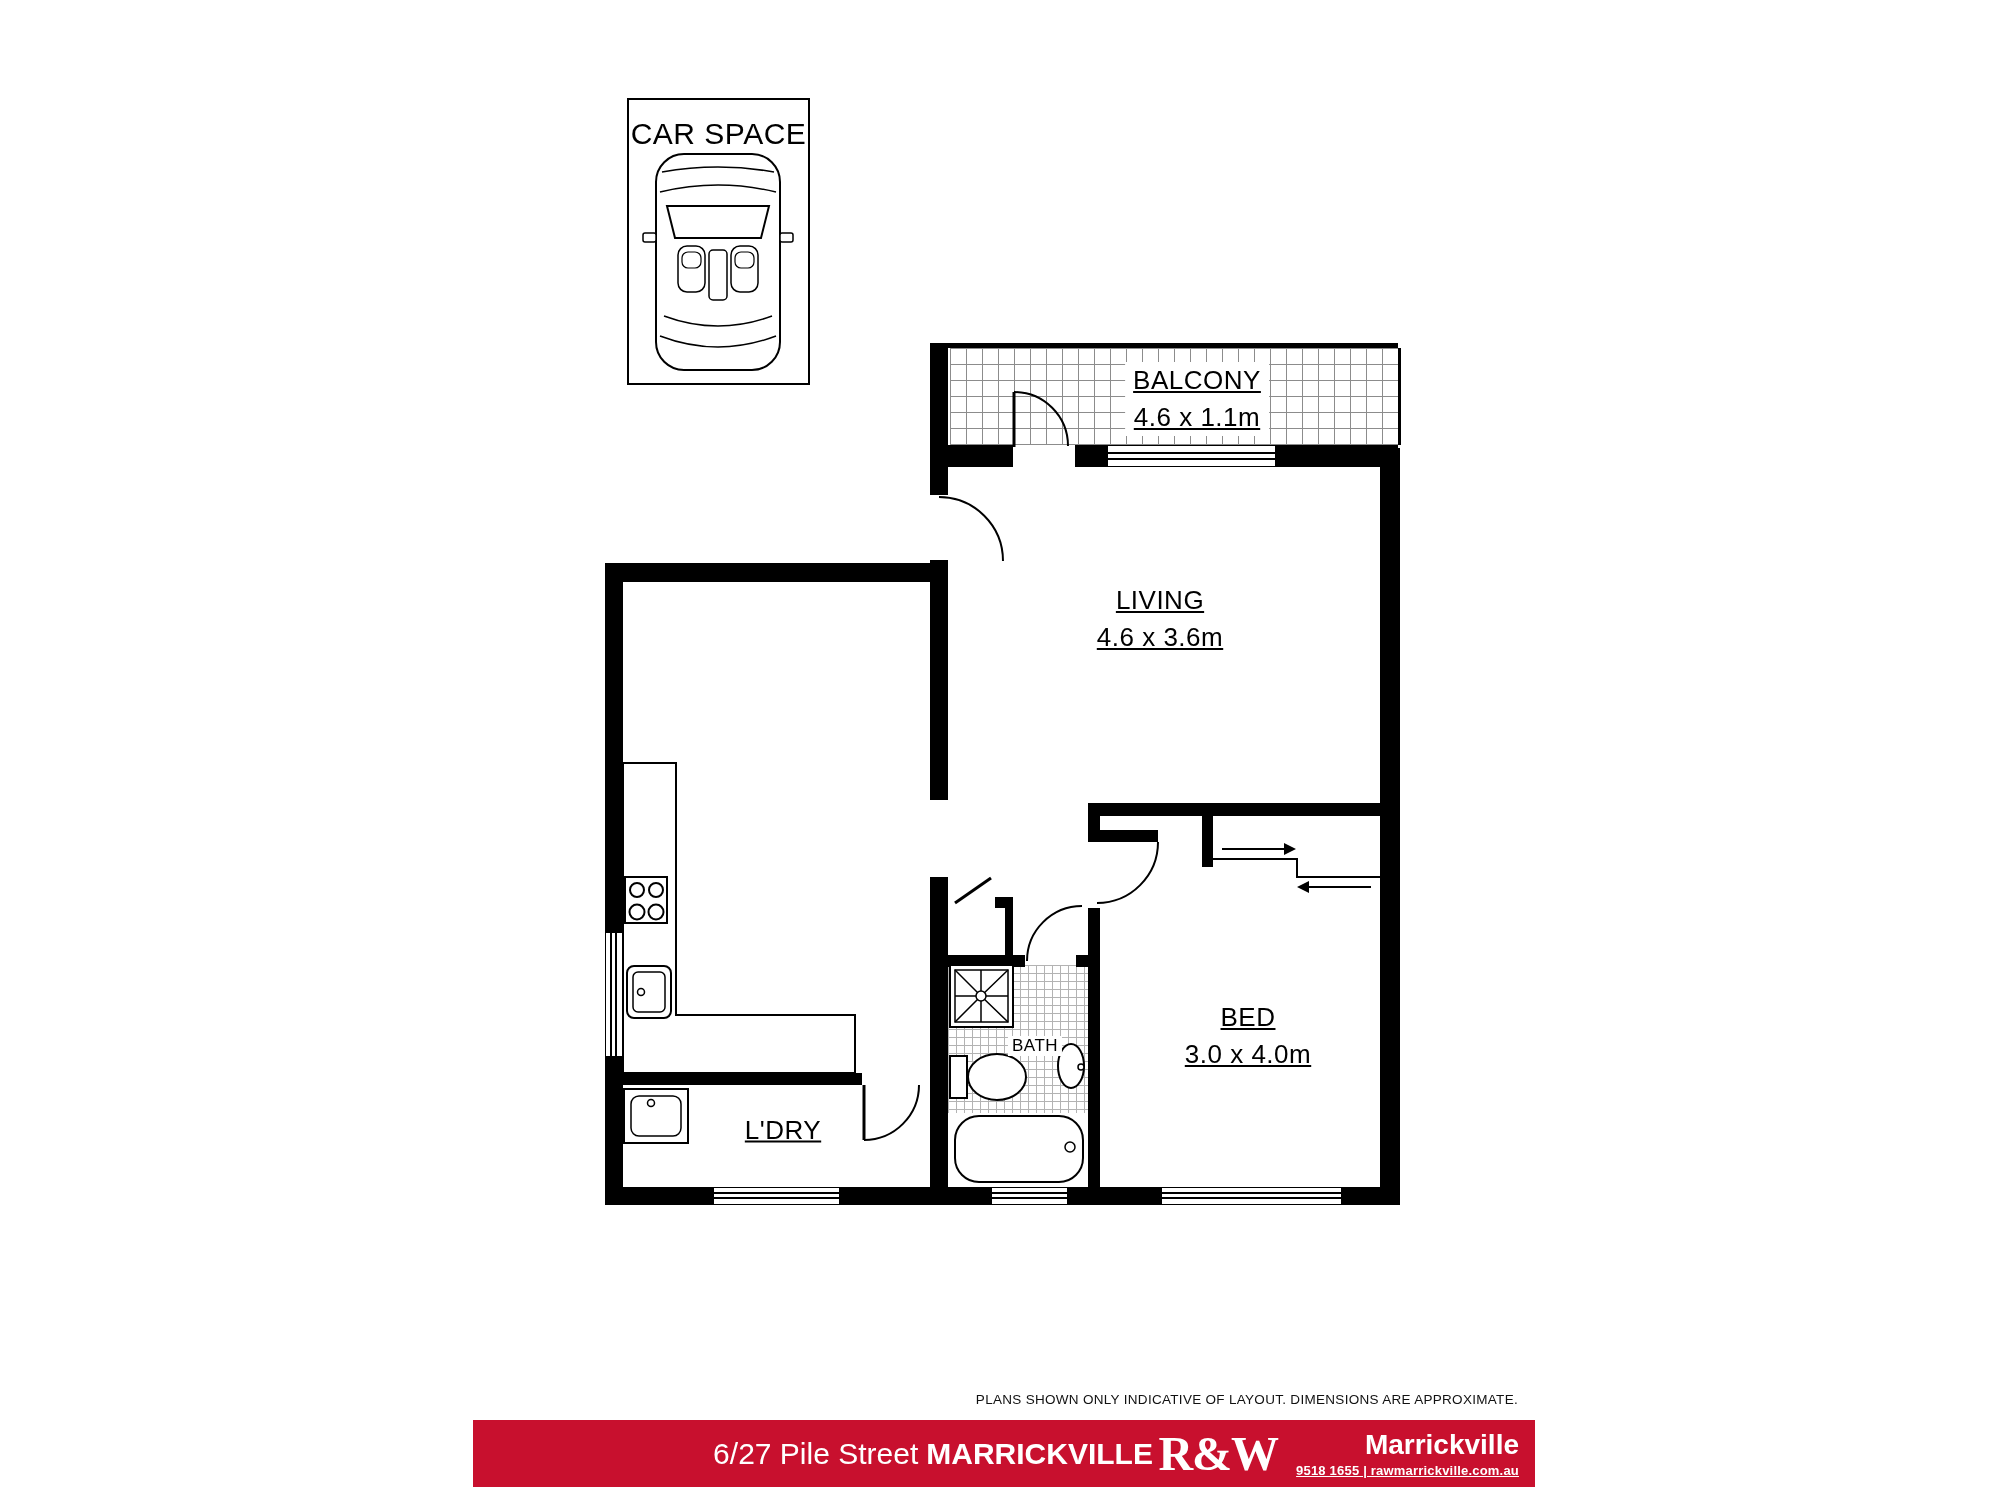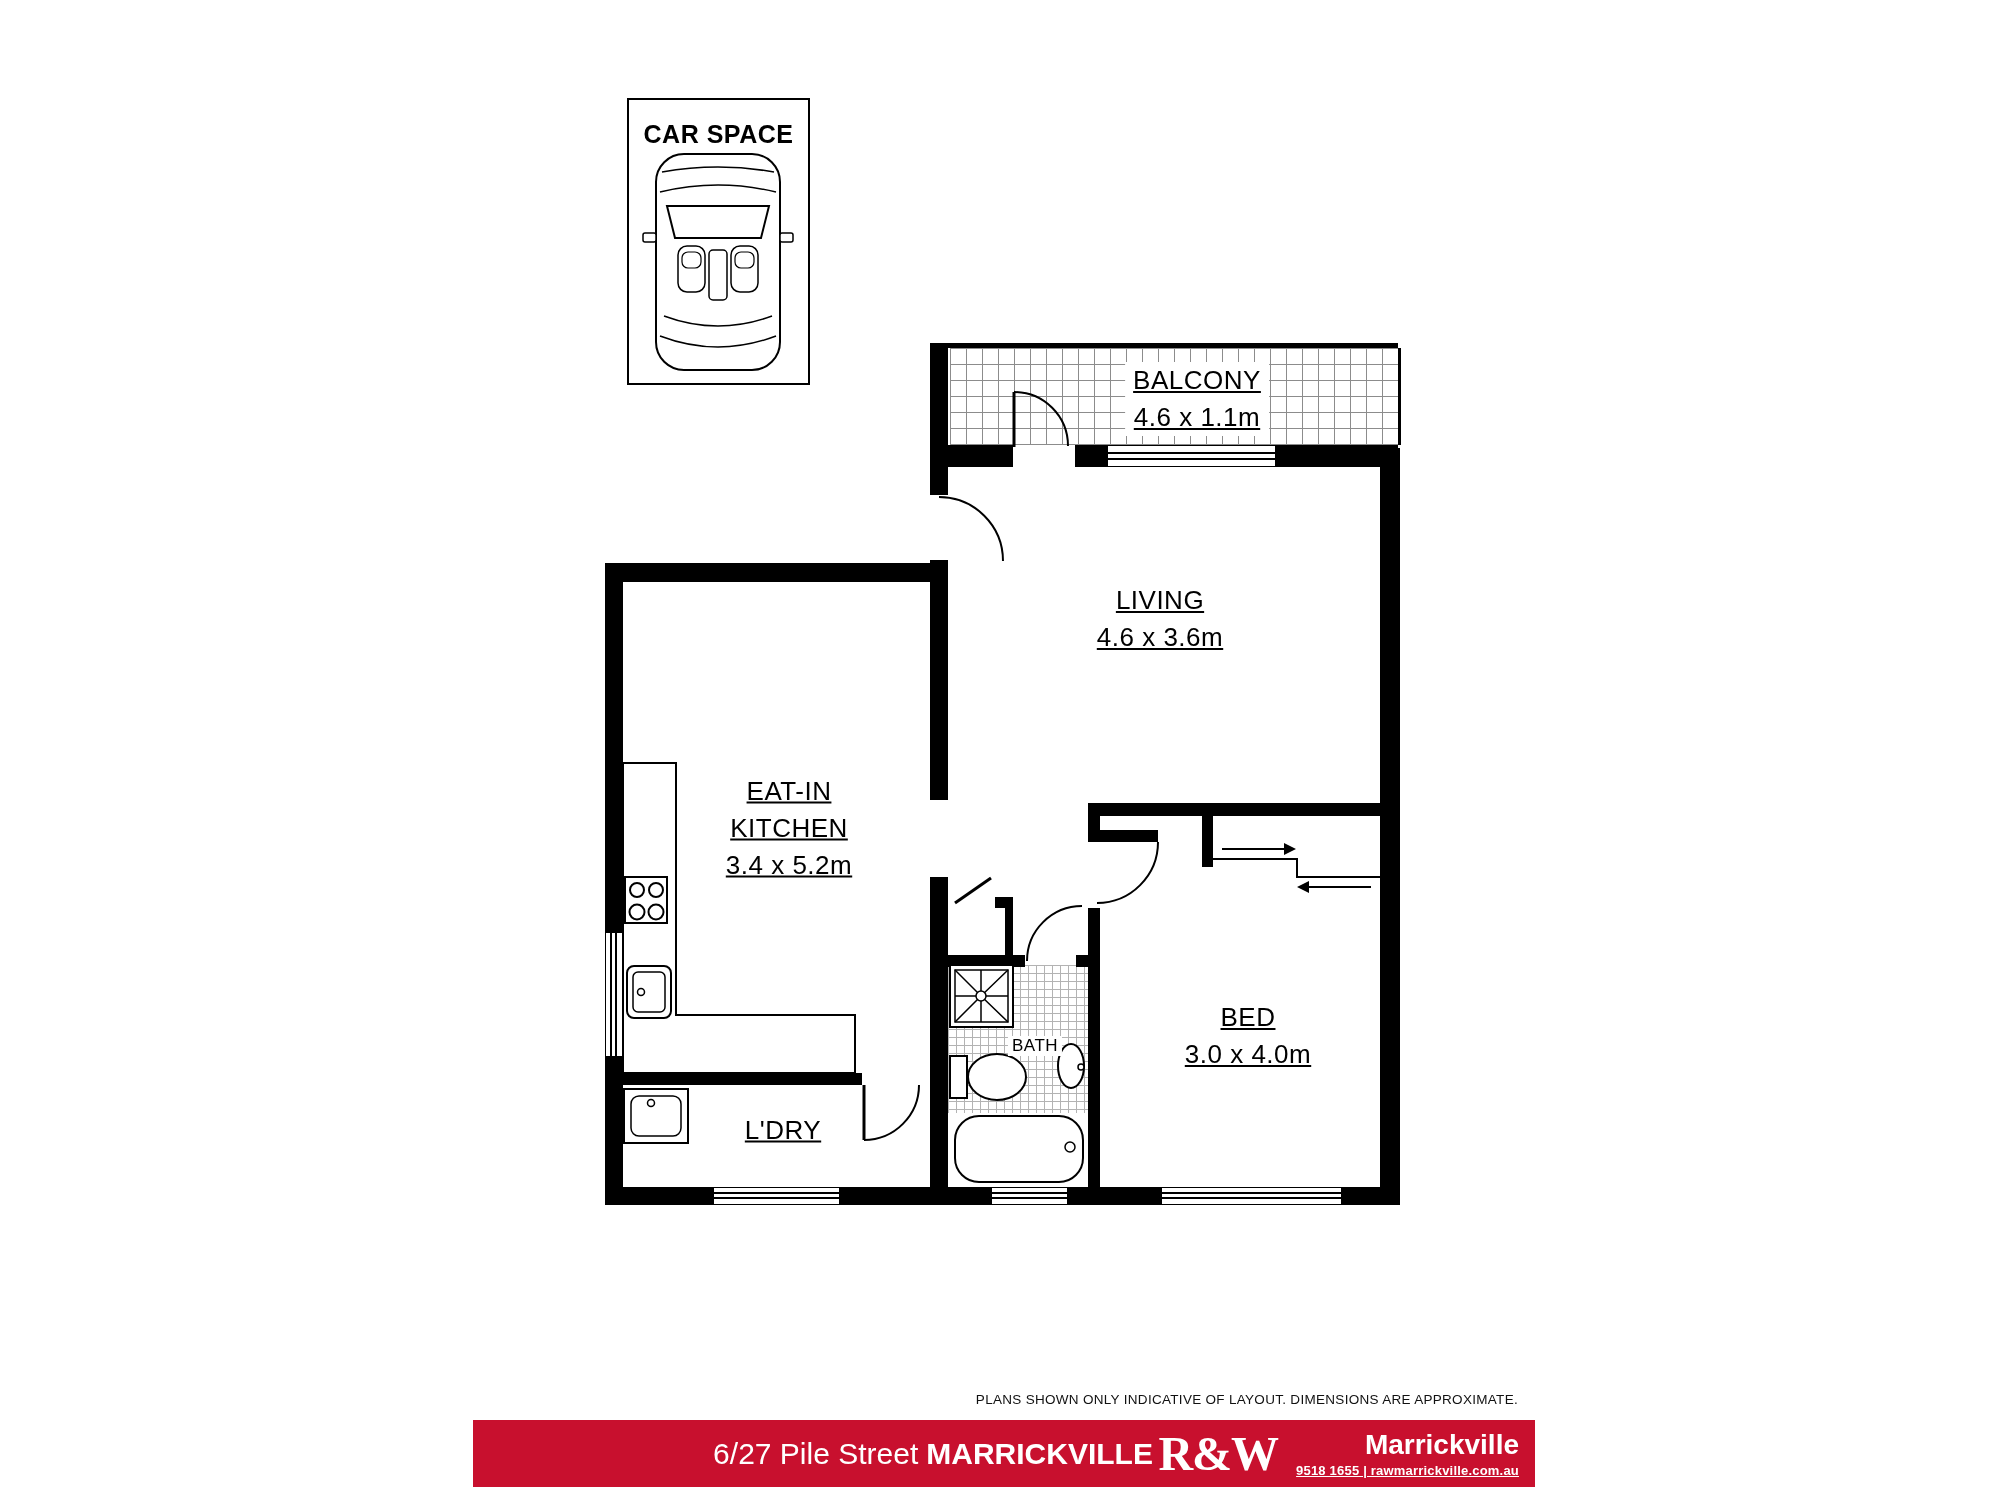--- a/index.html
+++ b/index.html
@@ -21,21 +21,21 @@
               linear-gradient(to bottom,#b3b3b3 1px,transparent 1px);
               background-size:8px 8px;}
   svg.overlay{position:absolute;left:0;top:0;z-index:4;}
   .lbl{position:absolute;z-index:5;color:#000;text-align:center;transform:translate(-50%,-50%);
        white-space:nowrap;letter-spacing:.5px;}
   .lbl-room{font-size:26px;line-height:37px;text-decoration:underline;}
   .lbl-halo{background:#fff;padding:0 8px;}
   .lbl-bath{font-size:17px;background:#fff;padding:0 4px;}
   .carspace{position:absolute;left:627px;top:98px;width:183px;height:287px;
             border:2px solid #000;box-sizing:border-box;z-index:2;}
-  .carspace-label{font-size:25px;letter-spacing:.5px;font-weight:bold;}
+  .carspace-label{font-size:30px;letter-spacing:.5px;}
   .disclaimer{position:absolute;left:0;top:1392px;width:1518px;text-align:right;
               font-size:13.5px;color:#111;letter-spacing:.3px;z-index:5;}
   .brandbar{position:absolute;left:473px;top:1420px;width:1062px;height:67px;z-index:5;}
   .address{position:absolute;left:460px;top:50%;transform:translate(-50%,-50%);
            color:#fff;font-size:30px;white-space:nowrap;}
   .address b{font-weight:700;margin-left:8px;}
   .brand{position:absolute;right:16px;top:50%;transform:translateY(-50%);
          display:flex;align-items:center;gap:18px;color:#ffffff;}
   .rw{font-family:"Liberation Serif", serif;font-weight:700;font-size:48px;
       letter-spacing:-1px;line-height:48px;}
@@ -165,25 +165,20 @@
   <div class="lbl lbl-room lbl-halo" style="left:1197px;top:399px;">
     <div>BALCONY</div>
     <div>4.6 x 1.1m</div>
   </div>
 
   <div class="lbl lbl-room" style="left:1160px;top:619px;">
     <div>LIVING</div>
     <div>4.6 x 3.6m</div>
   </div>
 
-  <div class="lbl lbl-room" style="left:789px;top:828px;">
-    <div>EAT-IN</div>
-    <div>KITCHEN</div>
-    <div>3.4 x 5.2m</div>
-  </div>
 
   <div class="lbl lbl-room" style="left:1248px;top:1036px;">
     <div>BED</div>
     <div>3.0 x 4.0m</div>
   </div>
 
   <div class="lbl lbl-bath" style="left:1035px;top:1046px;">BATH</div>
 
   <div class="lbl lbl-room" style="left:783px;top:1130px;">L'DRY</div>
 

